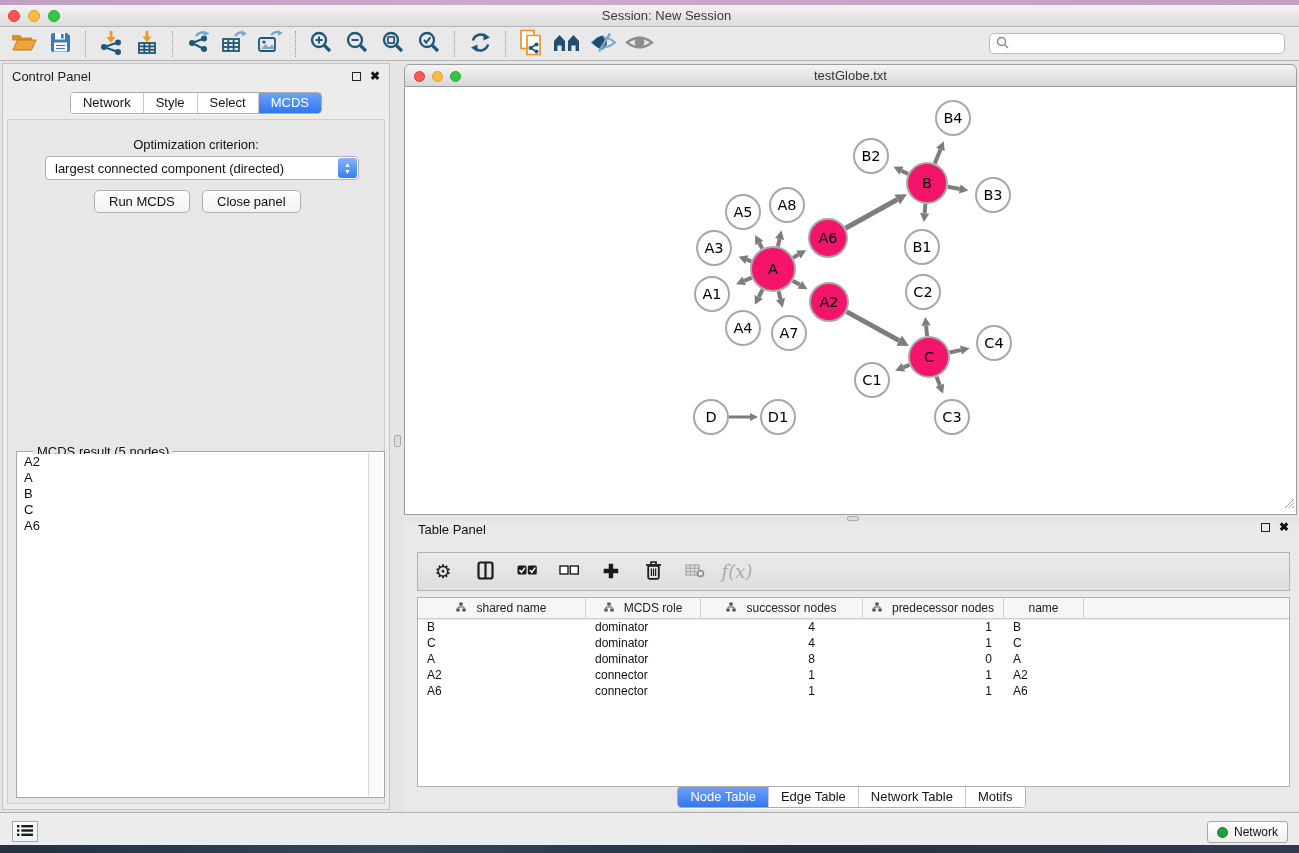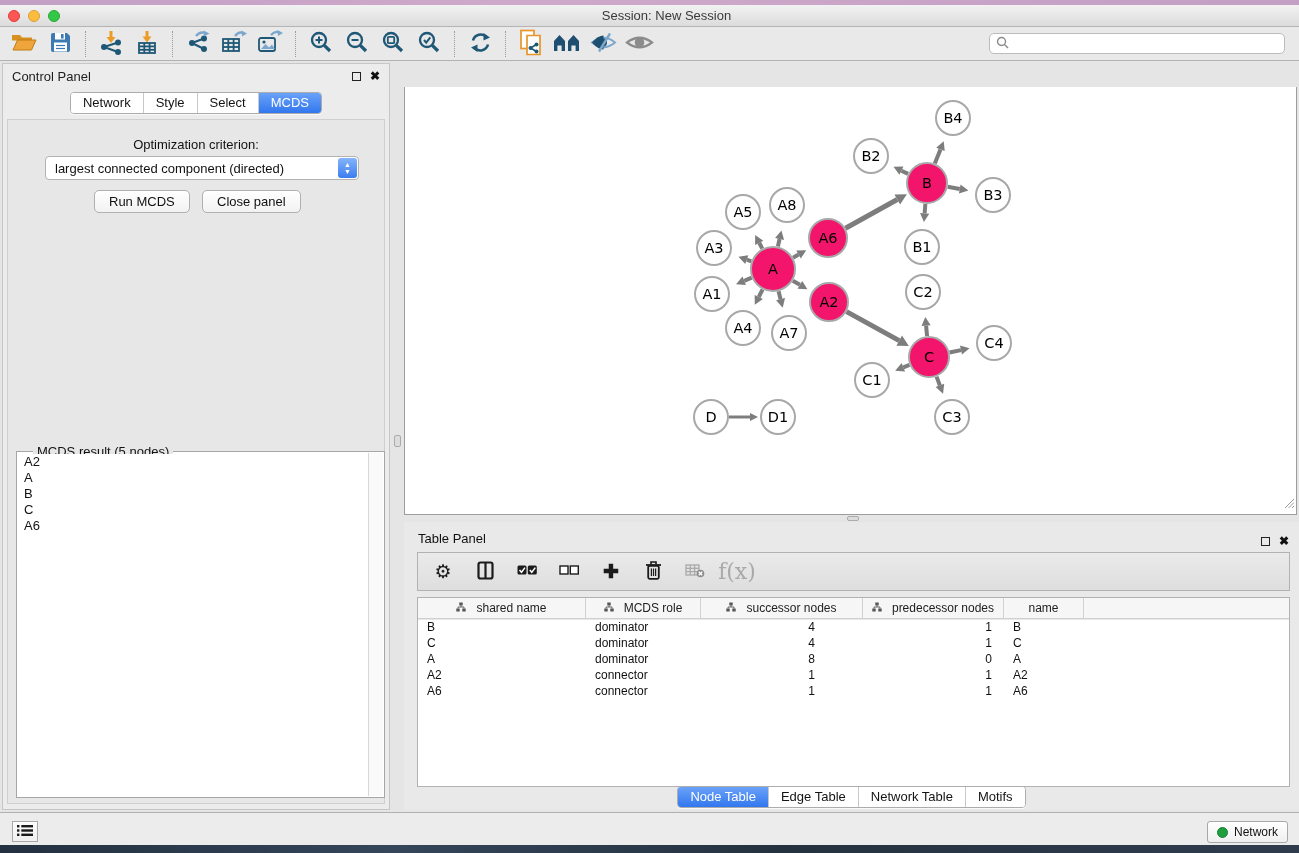--- a/index.html
+++ b/index.html
@@ -64,26 +64,26 @@
 
   
   .net-window { position:absolute; left:404px; top:59px; width:893px; height:451px; }
   .nw-titlebar { position:relative; height:23px; background:linear-gradient(#f4f4f4,#d7d7d7); border:1px solid #9d9d9d; border-radius:6px 6px 0 0; display:flex; align-items:center; justify-content:center; font-size:13px; color:#333; }
   .nw-titlebar .traffic { top:6px; left:9px; gap:7px; }
   .nw-content { position:absolute; top:23px; left:0; right:0; bottom:0; background:#fff; border:1px solid #9d9d9d; border-top:none; }
   .resize-corner { position:absolute; right:2px; bottom:2px; }
 
   
   .table-panel { position:absolute; left:404px; top:517px; width:895px; height:288px; background:#e9e9e9; }
-  .tp-header { position:relative; height:24px; display:flex; align-items:flex-end; padding:0 10px 0 14px; font-size:13px; }
+  .tp-header { position:relative; height:24px; display:flex; align-items:flex-start; padding:0 10px 0 14px; font-size:13px; }
   .tp-toolbar { position:absolute; left:13px; right:9px; top:30px; height:39px; background:linear-gradient(#eaeaea,#dedede); border:1px solid #b2b2b2; display:flex; align-items:center; gap:12px; padding-left:10px; }
   .tp-toolbar .tbtn { width:30px; }
   .gear-glyph { font-size:19px; color:#1b1b1b; line-height:19px; }
   .plus-glyph { font-size:19px; font-weight:bold; color:#1b1b1b; line-height:19px; }
-  .fx-glyph { font-family:"DejaVu Serif", serif; font-size:22px; color:#a9a9a9; }
+  .fx-glyph { font-family:"DejaVu Serif", serif; font-style:italic; font-size:18px; color:#a9a9a9; }
 
   .tp-table { position:absolute; left:13px; right:9px; top:75px; height:190px; background:#fff; border:1px solid #b2b2b2; overflow:hidden; }
   .tp-thead { display:flex; height:21px; background:#f6f6f6; border-bottom:1px solid #cfcfcf; box-shadow:0 1px 0 #e9e9e9; }
   .th { position:relative; display:flex; align-items:center; justify-content:center; gap:10px; font-size:12px; color:#222; border-right:1px solid #d2d2d2; flex:0 0 auto; }
   .th.fill { flex:1; border-right:none; }
   .tp-row { display:flex; height:16px; }
   .td { font-size:12px; line-height:16px; flex:0 0 auto; padding-left:9px; white-space:nowrap; }
   .tp-row .td:nth-child(3), .tp-row .td:nth-child(4) { text-align:right; padding-left:0; }
   .tp-row .td:nth-child(3) { padding-right:48px; }
   .tp-row .td:nth-child(4) { padding-right:12px; }
@@ -309,20 +309,28 @@
   </section>
 
   <div class="vsplit">
       <span class="knob"></span>
     </div>
   <div class="hsplit">
       <span class="knob"></span>
     </div>
 
   <section class="net-window">
+    <div class="nw-titlebar">
+      <div class="traffic">
+        <span class="tl sm red"></span>
+        <span class="tl sm yellow"></span>
+        <span class="tl sm green"></span>
+      </div>
+      <span>testGlobe.txt</span>
+    </div>
     <div class="nw-content">
       <svg width="891" height="427" viewBox="0 0 891 427">
           <line x1="346.71798181080453" y1="190.7221386021293" x2="339.2006188253914" y2="193.8030250715609" stroke="#7D7D7D" stroke-width="4"></line>
           <polygon points="331.0579336051775,197.14019114541907 337.45619110496557,189.5466214337218 340.94504654581726,198.0594287094" fill="#7D7D7D"></polygon>
           <line x1="387.81538461538463" y1="193.6769230769231" x2="394.88" y2="197.84" stroke="#7D7D7D" stroke-width="4"></line>
           <polygon points="402.46153846153845,202.30769230769232 392.5446153846154,201.80307692307693 397.2153846153846,193.87692307692308" fill="#7D7D7D"></polygon>
           <line x1="346.3316394704926" y1="174.28753269288717" x2="341.78517158377645" y2="172.66929836032722" stroke="#7D7D7D" stroke-width="4"></line>
           <polygon points="333.4946684246606,169.71844130369274 343.327665045199,168.33562625442573 340.2426781223539,177.0029704662287" fill="#7D7D7D"></polygon>
           <line x1="357.5753264433442" y1="202.50185799475648" x2="353.7729843378967" y2="209.9797974688032" stroke="#7D7D7D" stroke-width="4"></line>
           <polygon points="349.7844135857849,217.8239866146231 349.67261273894536,207.89486275747205 357.873355936848,212.06473218013437" fill="#7D7D7D"></polygon>

